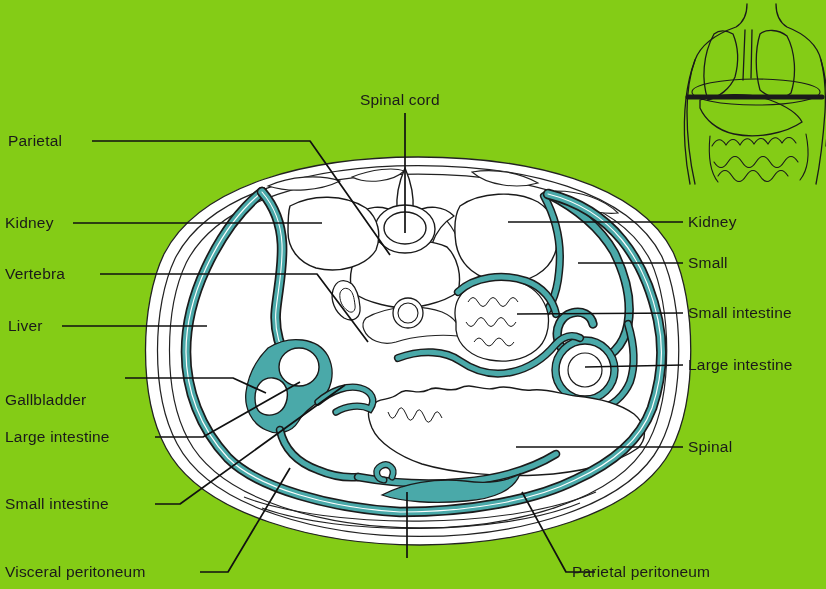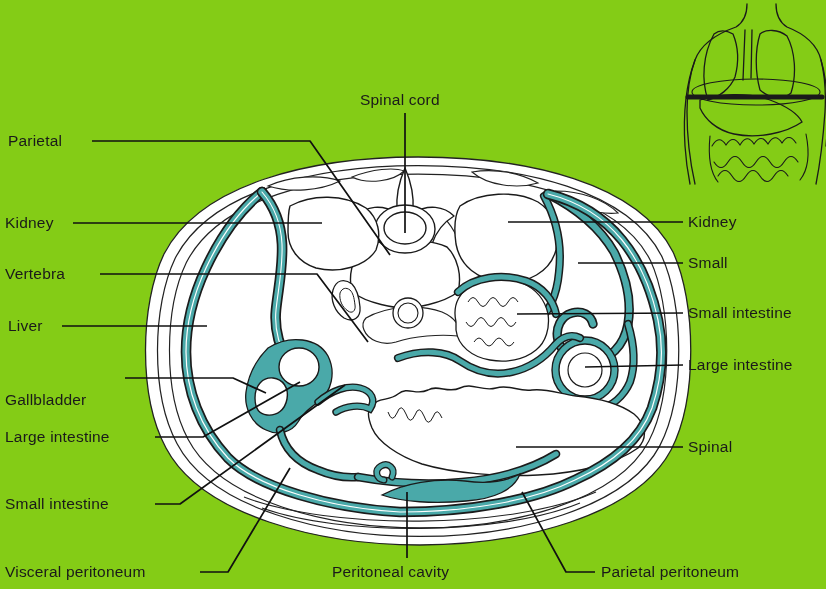--- a/index.html
+++ b/index.html
@@ -205,20 +205,19 @@
 
   <div class="lbl" style="left:360px;top:100px">Spinal cord</div>
   <div class="lbl" style="left:8px;top:141px">Parietal</div>
   <div class="lbl" style="left:5px;top:223px">Kidney</div>
   <div class="lbl" style="left:5px;top:274px">Vertebra</div>
   <div class="lbl" style="left:8px;top:326px">Liver</div>
   <div class="lbl" style="left:5px;top:400px">Gallbladder</div>
   <div class="lbl" style="left:5px;top:437px">Large intestine</div>
   <div class="lbl" style="left:5px;top:504px">Small intestine</div>
   <div class="lbl" style="left:5px;top:572px">Visceral peritoneum</div>
-  <div class="lbl" style="left:332px;top:572px">Peritoneal cavity</div>
-  <div class="lbl" style="left:601px;top:572px">Parietal peritoneum</div>
+  <div class="lbl" style="left:572px;top:572px">Parietal peritoneum</div>
   <div class="lbl" style="left:688px;top:222px">Kidney</div>
   <div class="lbl" style="left:688px;top:263px">Small</div>
   <div class="lbl" style="left:688px;top:313px">Small intestine</div>
   <div class="lbl" style="left:688px;top:365px">Large intestine</div>
   <div class="lbl" style="left:688px;top:447px">Spinal</div>
 </div>
 
 </body></html>

